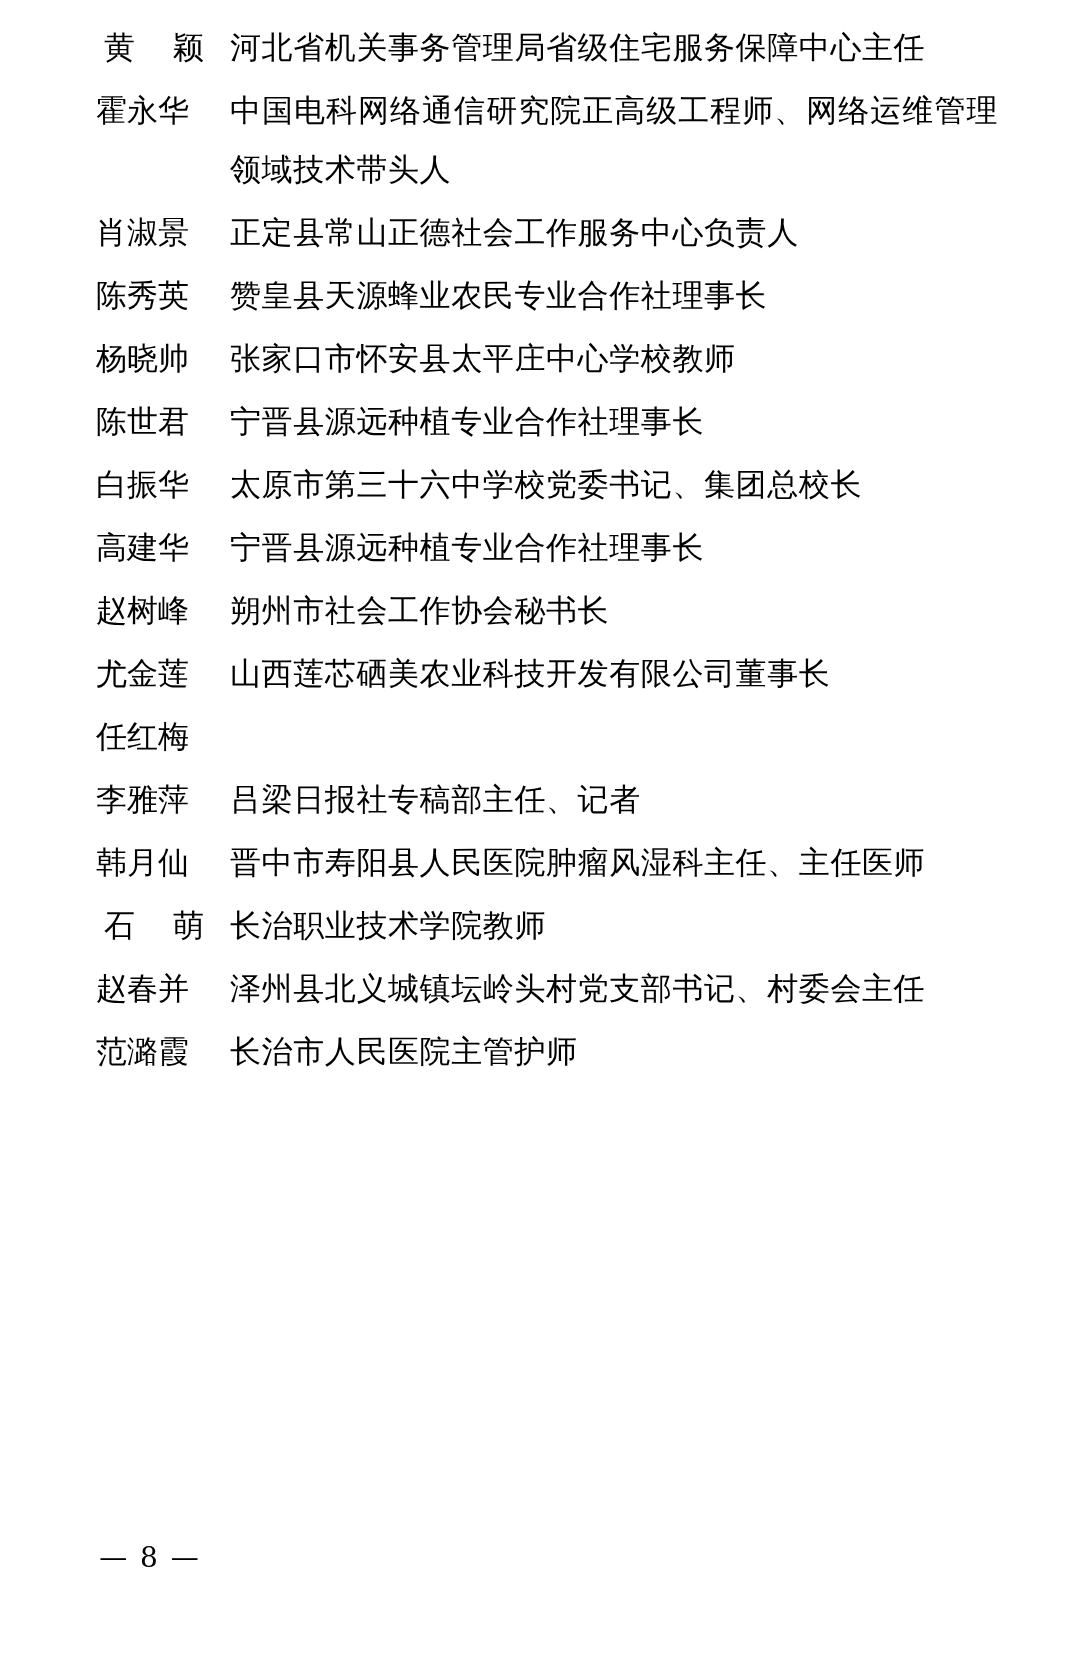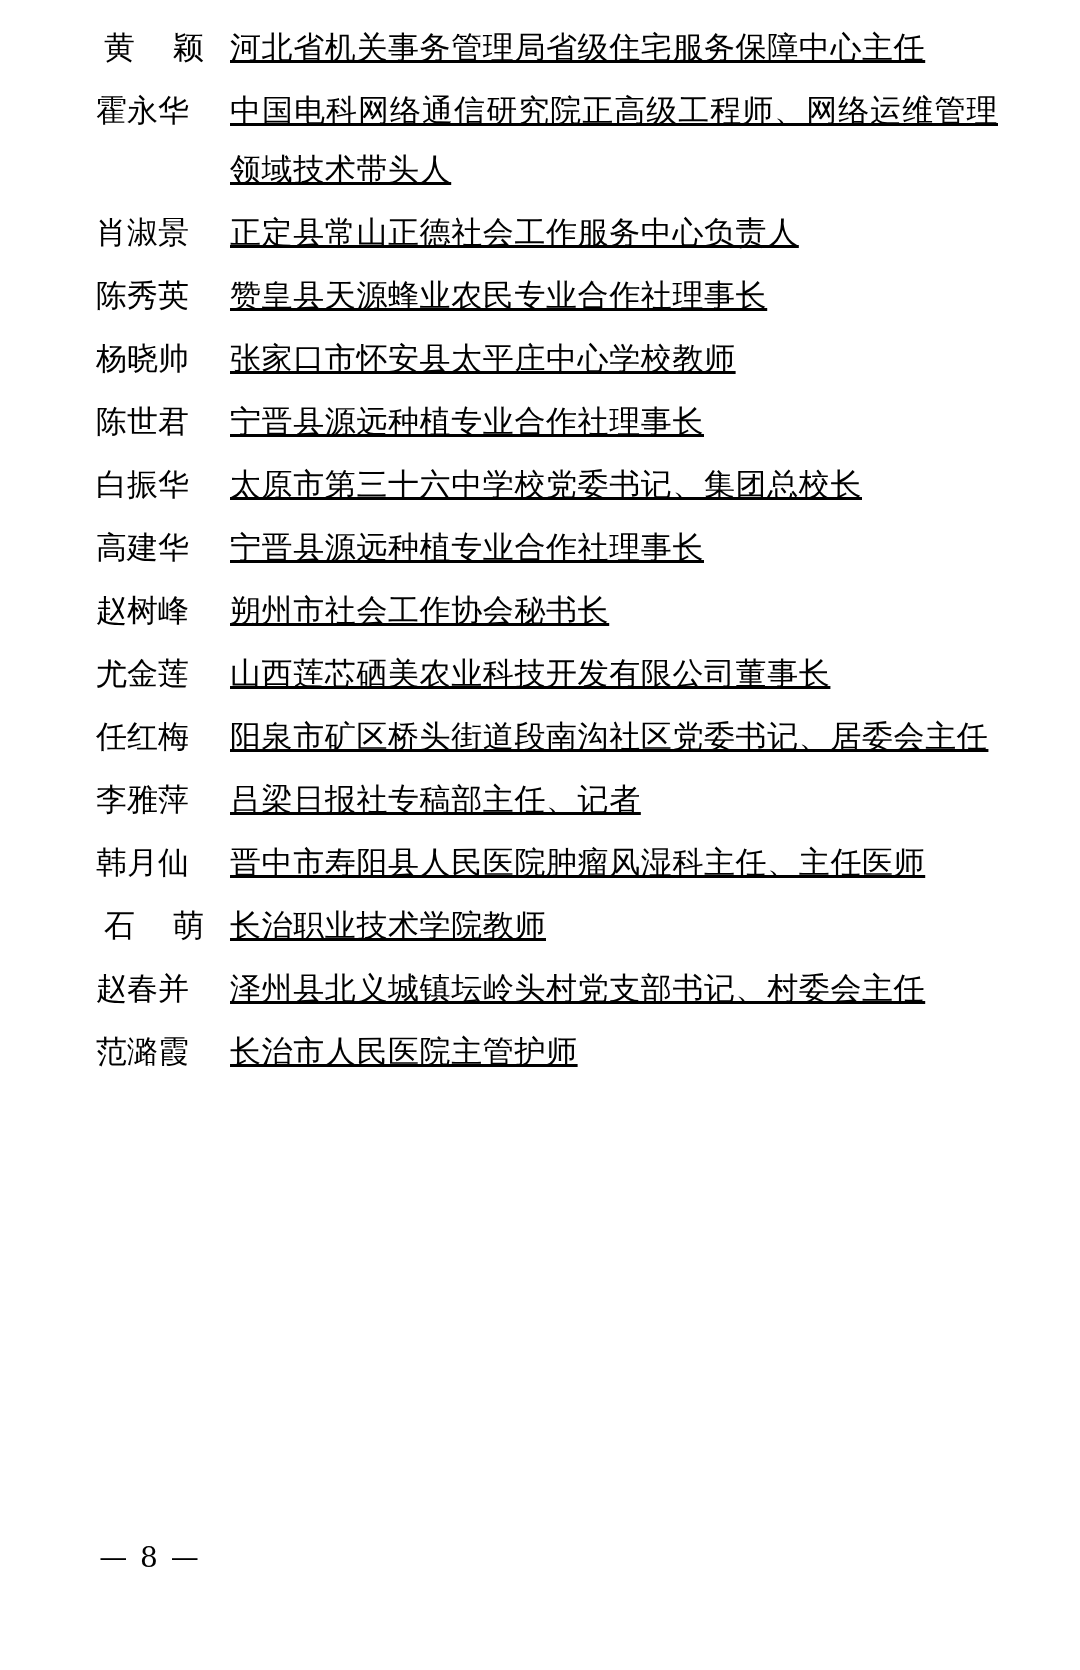--- a/index.html
+++ b/index.html
@@ -43,21 +43,20 @@
     padding-left: 22px;
     padding-right: 26px;
   }
   .desc {
     flex: 1 1 auto;
     font-size: 31px;
     line-height: 59px;
     letter-spacing: 0.6px;
     text-align: justify;
     text-justify: inter-ideograph;
-    text-decoration: underline;
   }
   .section-title {
     font-size: 32px;
     line-height: 62px;
     font-weight: bold;
     font-family: "DejaVu Sans", "Liberation Sans", sans-serif;
     letter-spacing: 1px;
     margin: 2px 0 2px 0;
     padding-left: 0px;
   }
@@ -116,21 +115,20 @@
       <div class="entry">
         <div class="name">赵树峰</div>
         <div class="desc">朔州市社会工作协会秘书长</div>
       </div>
       <div class="entry">
         <div class="name">尤金莲</div>
         <div class="desc">山西莲芯硒美农业科技开发有限公司董事长</div>
       </div>
       <div class="entry">
         <div class="name">任红梅</div>
-        <div class="desc">阳泉市矿区桥头街道段南沟社区党委书记、居委会主任</div>
       </div>
       <div class="entry">
         <div class="name">李雅萍</div>
         <div class="desc">吕梁日报社专稿部主任、记者</div>
       </div>
       <div class="entry">
         <div class="name">韩月仙</div>
         <div class="desc">晋中市寿阳县人民医院肿瘤风湿科主任、主任医师</div>
       </div>
       <div class="entry">

